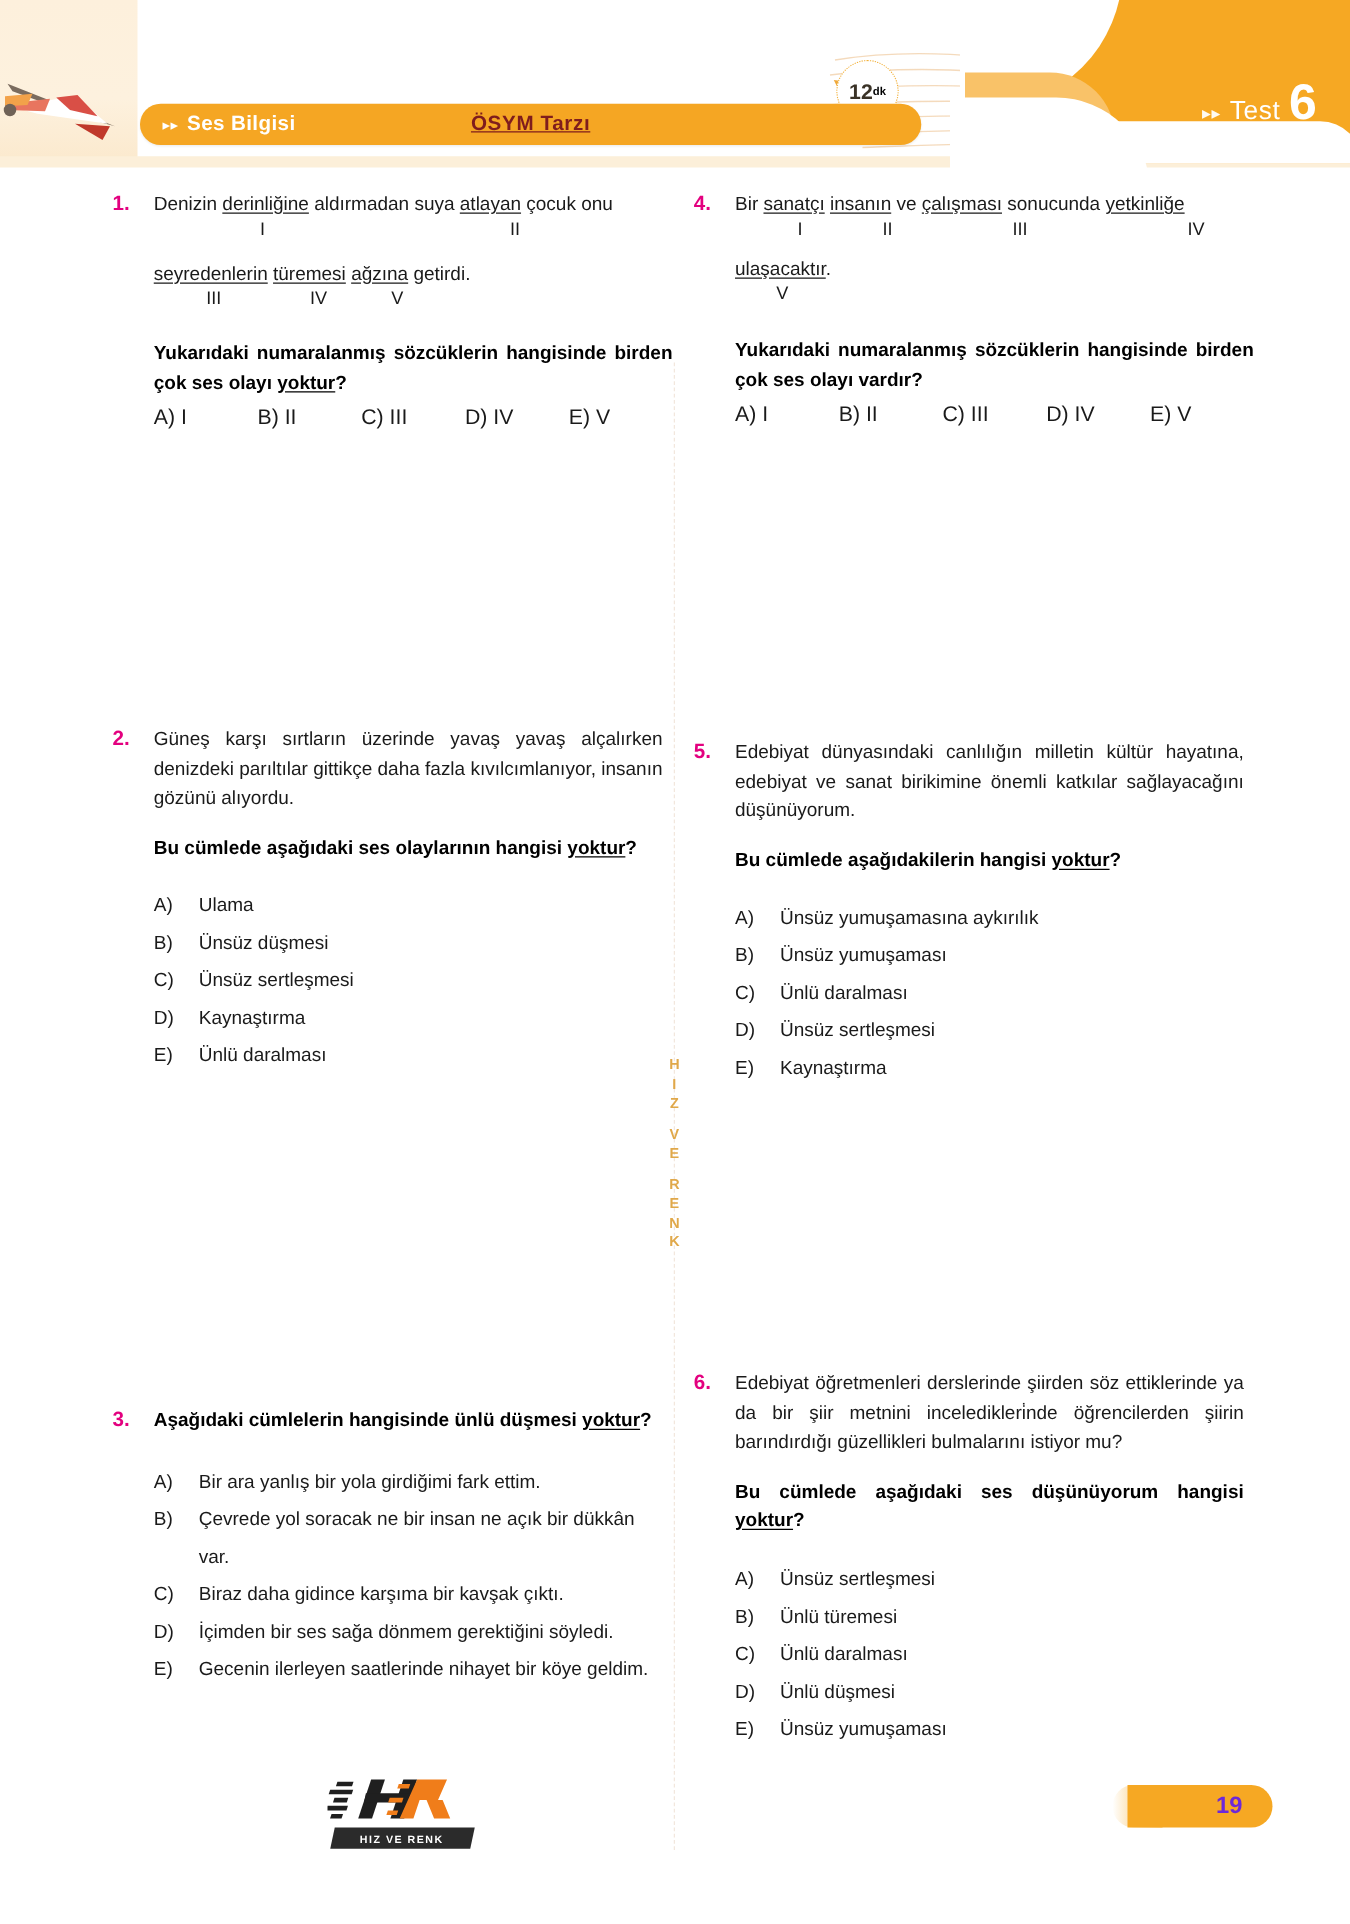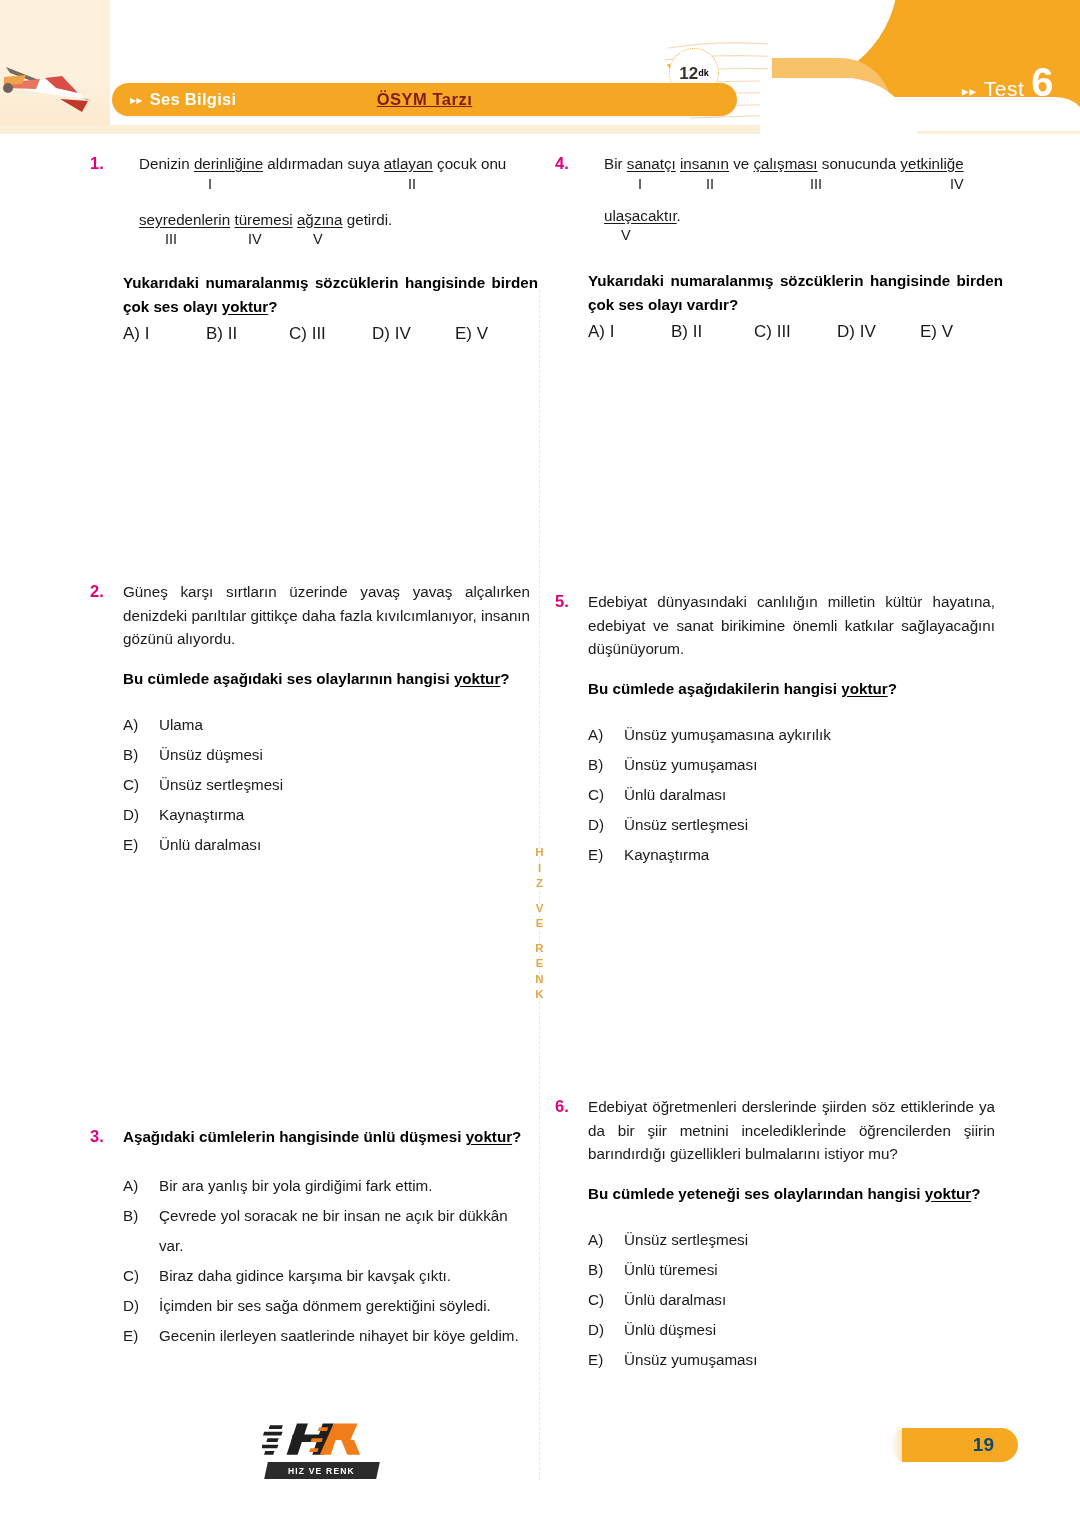--- a/index.html
+++ b/index.html
@@ -218,21 +218,20 @@
   }
   .u { text-decoration: underline; text-underline-offset: 2px; }
 
   
   .numline {
     font-size: 15.2px;
     color: #1a1a1a;
     line-height: 23.5px;
     position: relative;
     white-space: nowrap;
-    margin-left: 16px;
   }
   .romans {
     position: relative;
     height: 22px;
     font-size: 14.5px;
     color: #1a1a1a;
   }
   .romans span {
     position: absolute;
     top: 0;
@@ -290,21 +289,21 @@
     width: 116px; height: 34px;
     background: #f6a823;
     border-radius: 0 17px 17px 0;
     display: flex;
     align-items: center;
     justify-content: flex-end;
     padding-right: 24px;
     box-sizing: border-box;
   }
   .page-badge .num {
-    color: #0c4a6e;
+    color: #6d28d9;
     font-size: 19px;
     font-weight: bold;
   }
   .page-badge-notch {
     position: absolute;
     right: 150px; top: 1428px;
     width: 40px; height: 34px;
     background: linear-gradient(90deg, rgba(246,168,35,0) 0%, rgba(246,168,35,.55) 60%, rgba(246,168,35,.9) 100%);
     border-radius: 17px 0 0 17px;
   }
@@ -561,21 +560,21 @@
       </div>
     </div>
   </div>
 
   <div class="q" style="left:555px; top:955px;">
     <div class="q-row">
       <div class="q-num">6.</div>
       <div class="q-body">
         <div class="stem">Edebiyat öğretmenleri derslerinde şiirden söz ettiklerinde ya da bir şiir metnini inceledikleri̇nde öğrencilerden şiirin barındırdığı güzellikleri bulmalarını istiyor mu?</div>
         <div class="ask">
-          <span>Bu cümlede yeteneği ses olaylarından hangisi </span><span class="u">yoktur</span><span>?</span>
+          <span>Bu cümlede aşağıdaki ses düşünüyorum hangisi </span><span class="u">yoktur</span><span>?</span>
         </div>
         <div class="opts-stack">
           <div class="opt">
               <span class="opt-key">A)</span>
               <span class="opt-text">Ünsüz sertleşmesi</span>
             </div>
           <div class="opt">
               <span class="opt-key">B)</span>
               <span class="opt-text">Ünlü türemesi</span>
             </div>

